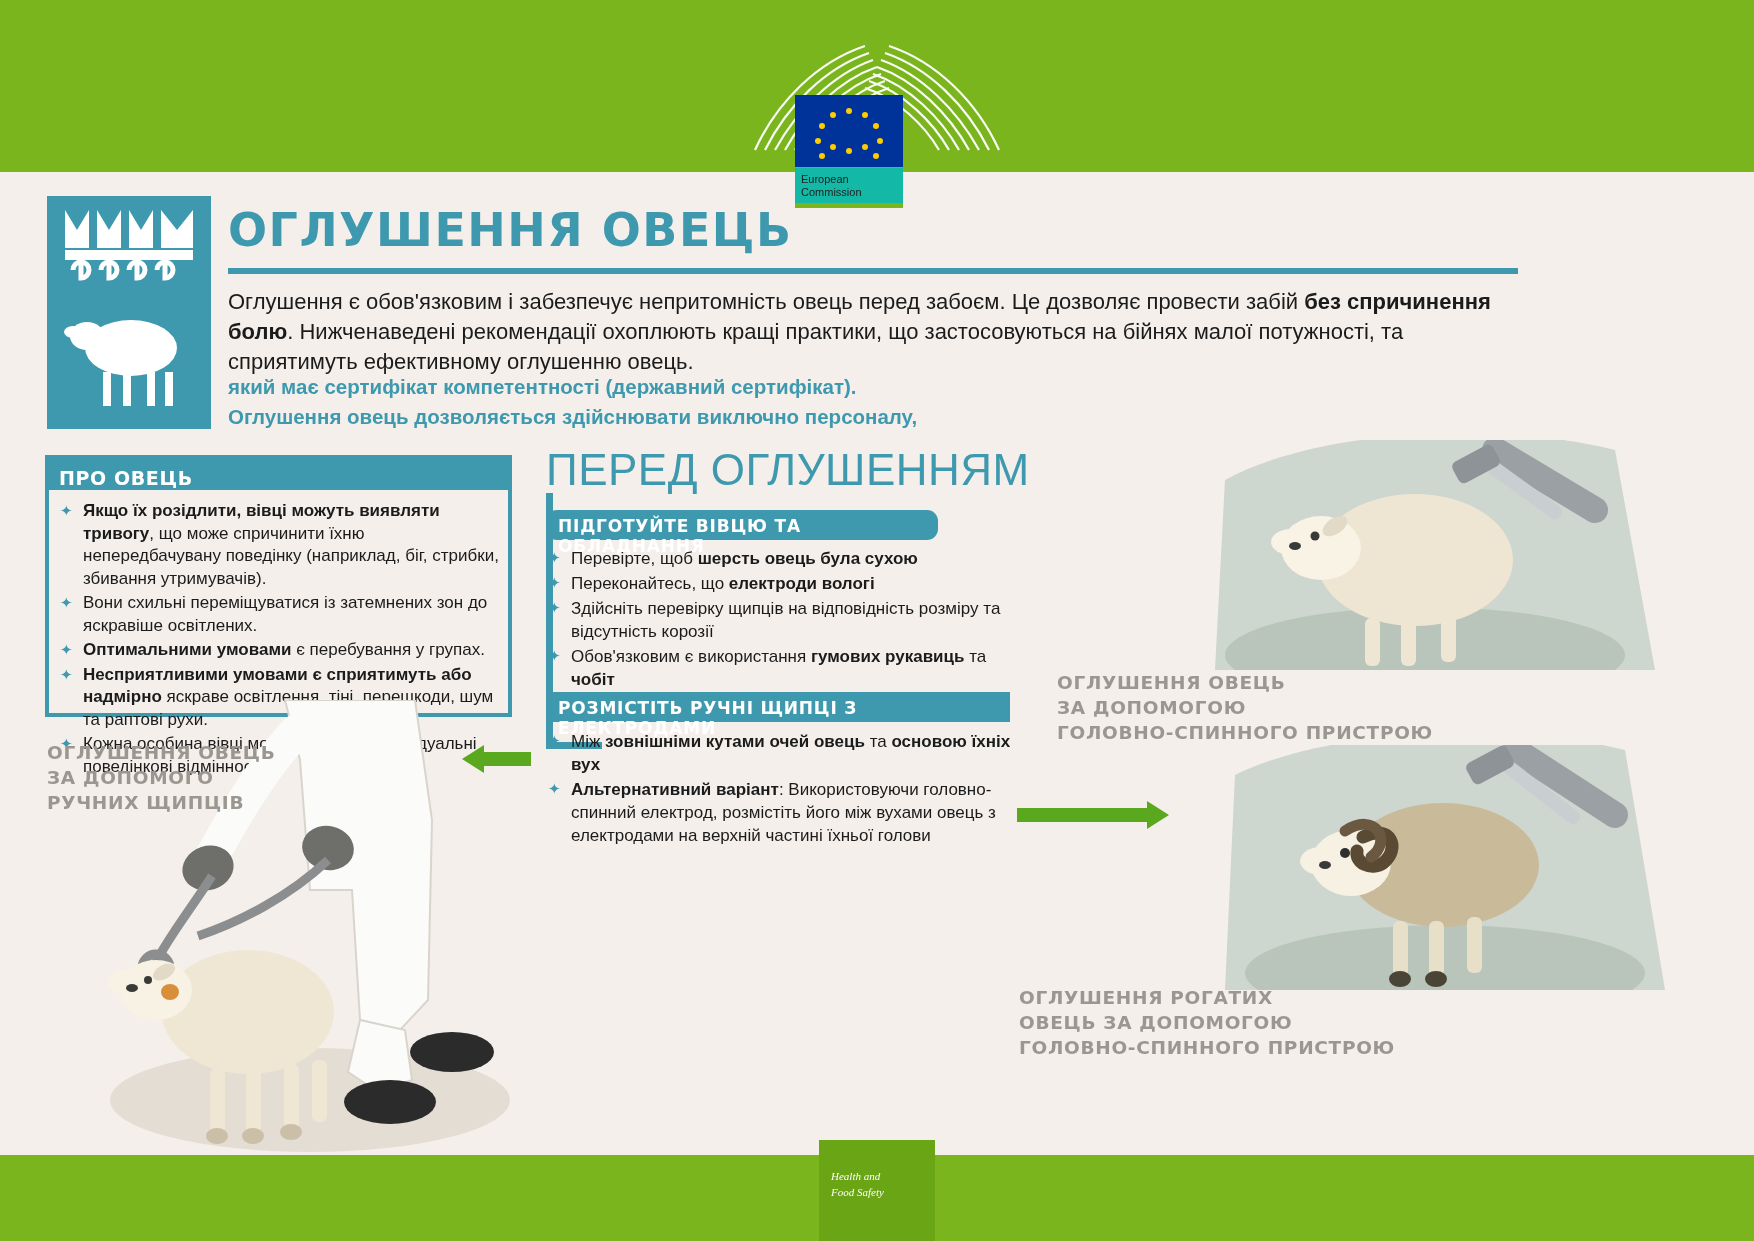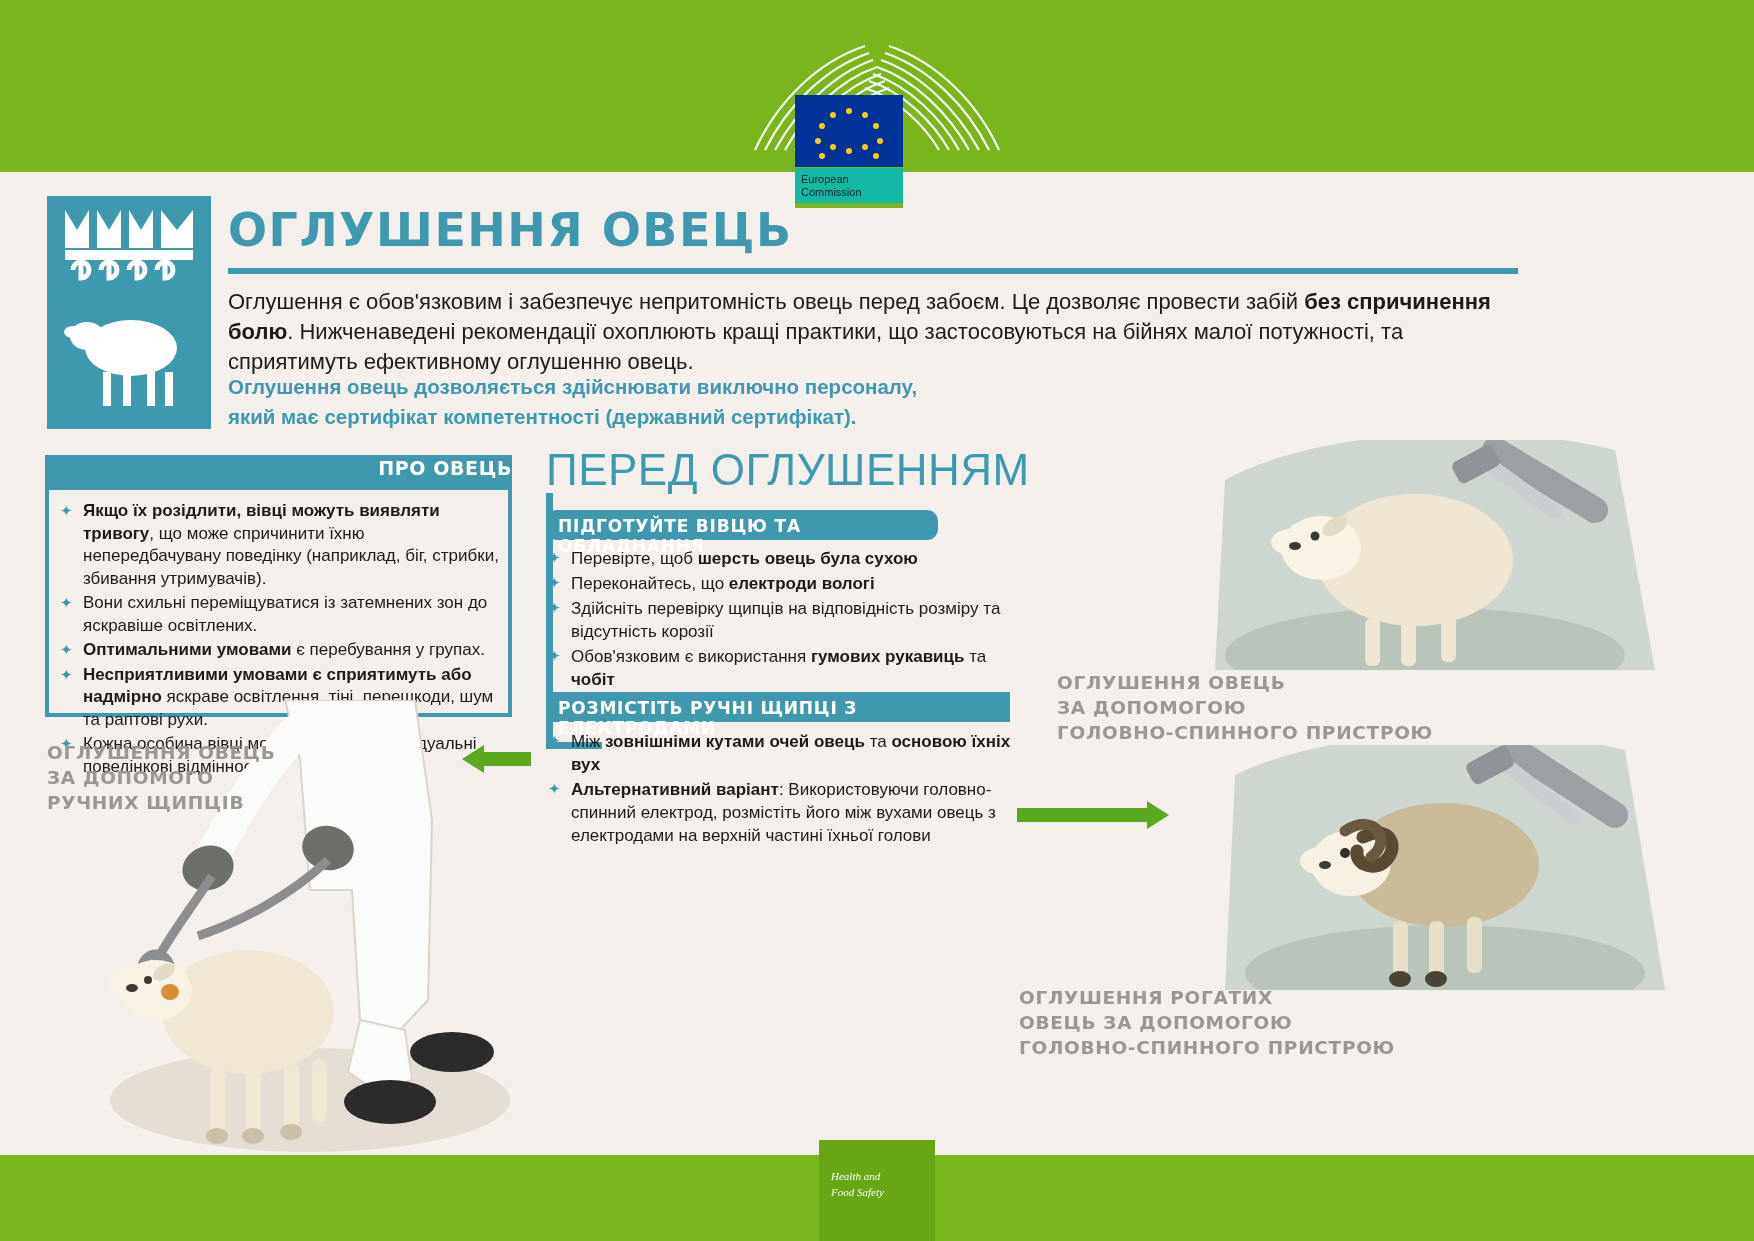--- a/index.html
+++ b/index.html
@@ -62,23 +62,22 @@
   }
 
   
   .about-panel {
     position: absolute; left: 45px; top: 455px; width: 467px; height: 262px;
     border: 4px solid #3f99ae; background: transparent;
   }
   .about-head {
     position: absolute; left: 45px; top: 455px; width: 467px; height: 35px;
     background: #3f99ae; color: #fff; font-size: 19px; font-weight: bold;
-    letter-spacing: 0.6px; padding: 2px 0 0 14px;
+    letter-spacing: 0.6px; padding: 12px 0 0 14px;
     font-family: "DejaVu Sans", sans-serif;
-    text-align: right;
   }
   .about-body {
     position: absolute; left: 60px; top: 500px; width: 440px;
     font-size: 17px; line-height: 22.5px; color: #1b1b1b;
   }
 
   
   ul.bl { list-style: none; }
   ul.bl li {
     position: relative; padding-left: 23px; margin-bottom: 2px;
@@ -243,22 +242,22 @@
       </g>
     </svg>
   </div>
 
   <div class="title">ОГЛУШЕННЯ ОВЕЦЬ</div>
   <div class="title-rule"></div>
 
   <p class="intro"><span>Оглушення є обов'язковим і забезпечує непритомність овець перед забоєм. Це дозволяє провести забій </span><b>без спричинення болю</b><span>. Нижченаведені рекомендації охоплюють кращі практики, що застосовуються на бійнях малої потужності, та сприятимуть ефективному оглушенню овець.</span></p>
 
   <div class="teal-note">
+    <div>який має сертифікат компетентності (державний сертифікат).</div>
     <div>Оглушення овець дозволяється здійснювати виключно персоналу,</div>
-    <div>який має сертифікат компетентності (державний сертифікат).</div>
   </div>
 
   <div class="about-panel"></div>
   <div class="about-head">ПРО ОВЕЦЬ</div>
   <div class="about-body">
     <ul class="bl" id="about-list">
         <li><span class="bullet">✦</span><b>Якщо їх розідлити, вівці можуть виявляти тривогу</b><span>, що може спричинити їхню непередбачувану поведінку (наприклад, біг, стрибки, збивання утримувачів).</span></li>
         <li><span class="bullet">✦</span><span>Вони схильні переміщуватися із затемнених зон до яскравіше освітлених.</span></li>
         <li><span class="bullet">✦</span><b>Оптимальними умовами</b><span> є перебування у групах.</span></li>
         <li><span class="bullet">✦</span><b>Несприятливими умовами є сприятимуть або надмірно</b><span> яскраве освітлення, тіні, перешкоди, шум та раптові рухи.</span></li>

